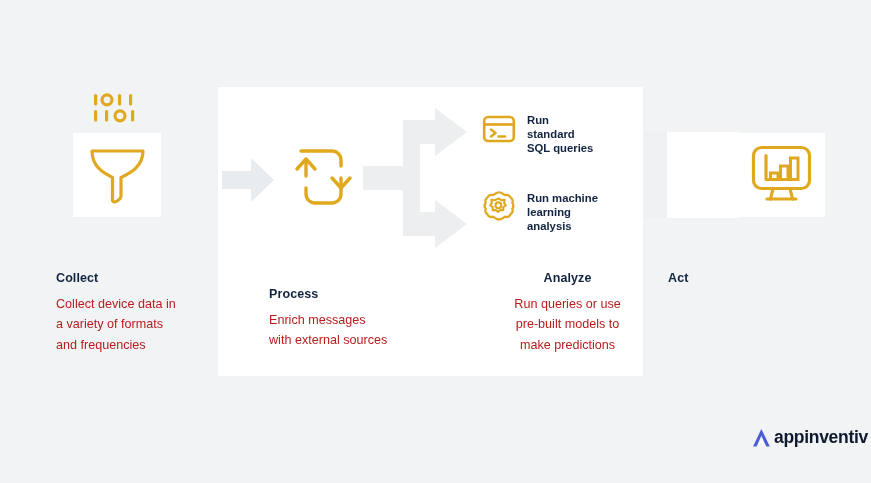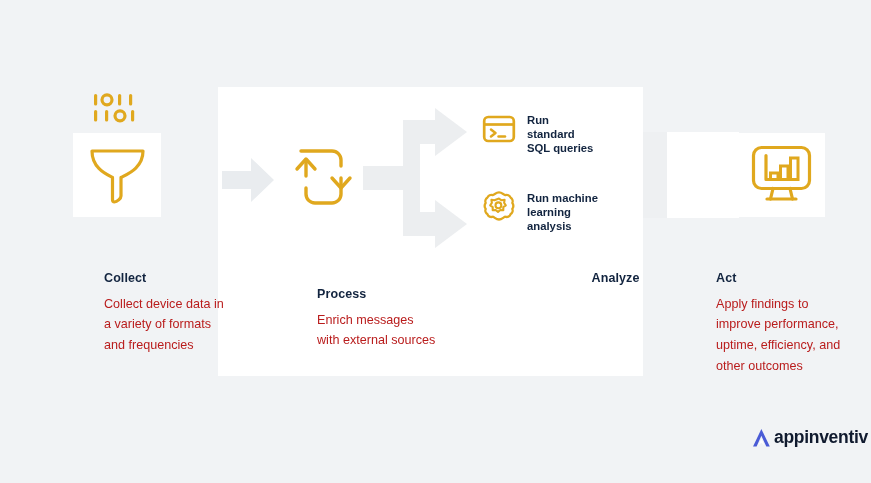--- a/index.html
+++ b/index.html
@@ -28,21 +28,21 @@
 
   
   .icon-abs{position:absolute;}
 
   
   #binary{
     position:absolute;left:93px;top:93px;width:52px;height:30px;
   }
 
   
-  .step-text{position:absolute;width:185px;margin-left:48px;}
+  .step-text{position:absolute;width:185px;}
   .step-title{
     font-size:12.5px;font-weight:bold;color:#12243f;
     letter-spacing:.1px;margin:0 0 9px 0;line-height:1;
   }
   .step-body{
     font-size:12.6px;color:#b91c1c;line-height:20.7px;
     margin:0;font-weight:400;
   }
   #text-collect{left:56px;top:272px;}
   #text-process{left:269px;top:288px;}
@@ -179,42 +179,41 @@
                L13.7 20 L10.7 20.2 L10.7 17.2 L8.2 15.4 L9.9 12.8 L9.4 9.8 L12.4 10.3 Z" fill="none" stroke="#e0a81e" stroke-width="2.1" stroke-linejoin="round"></path>
       <circle cx="16.4" cy="15.3" r="2.9" fill="none" stroke="#e0a81e" stroke-width="2.1"></circle>
     </svg>
     <div class="sub-label">Run machine
 learning
 analysis</div>
   </div>
 
   <div class="step-text" id="text-analyze">
     <div class="step-title">Analyze</div>
+    <div class="step-body">
+      <div>Run queries or use</div>
+      <div>pre-built models to</div>
+      <div>make predictions</div>
+    </div>
   </div>
 
   <div class="white-panel" id="tile-act"></div>
 
   <svg class="icon-abs" style="left:751px;top:145px;" width="61" height="60" viewBox="0 0 61 60">
     <rect x="2.5" y="2.5" width="56" height="41" rx="8" fill="none" stroke="#e0a81e" stroke-width="3.2"></rect>
     <path d="M22 43.5 L19.5 54 M39 43.5 L41.5 54" stroke="#e0a81e" stroke-width="3.2" stroke-linecap="round"></path>
     <path d="M16 54 H45" stroke="#e0a81e" stroke-width="3.2" stroke-linecap="round"></path>
     <path d="M15 10.5 V34.5 H46" fill="none" stroke="#e0a81e" stroke-width="3.2" stroke-linecap="round" stroke-linejoin="round"></path>
     <rect x="19.5" y="28" width="7.5" height="6.5" fill="none" stroke="#e0a81e" stroke-width="3"></rect>
     <rect x="29.5" y="21" width="7.5" height="13.5" fill="none" stroke="#e0a81e" stroke-width="3"></rect>
     <rect x="39.5" y="13" width="7.5" height="21.5" fill="none" stroke="#e0a81e" stroke-width="3"></rect>
   </svg>
 
   <div class="step-text" id="text-act">
     <div class="step-title">Act</div>
-    <div class="step-body">
-      <div>Apply findings to</div>
-      <div>improve performance,</div>
-      <div>uptime, efficiency, and</div>
-      <div>other outcomes</div>
-    </div>
   </div>
 
   <div id="logo">
     <svg id="logo-mark" viewBox="0 0 24 24">
       <path d="M12.4 2.2 L21.6 21.4 L17.8 21.4 L12.4 9.6 L7.2 21.4 L3.3 21.4 Z" fill="#4a5bd6"></path>
       <path d="M12.4 12.8 L15.7 19.8 L12.4 17.2 L9.2 19.8 Z" fill="#ffffff"></path>
     </svg>
     <span id="logo-text">appinventiv</span>
   </div>
 

